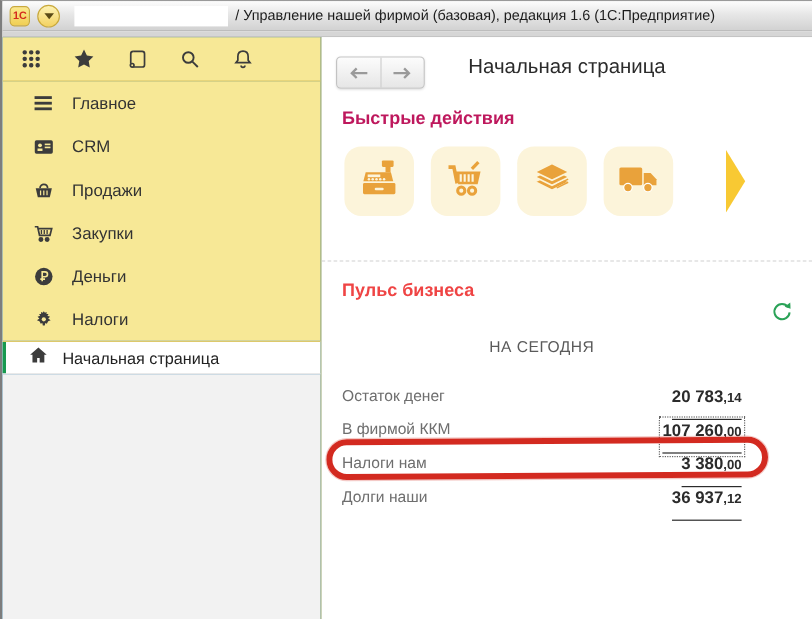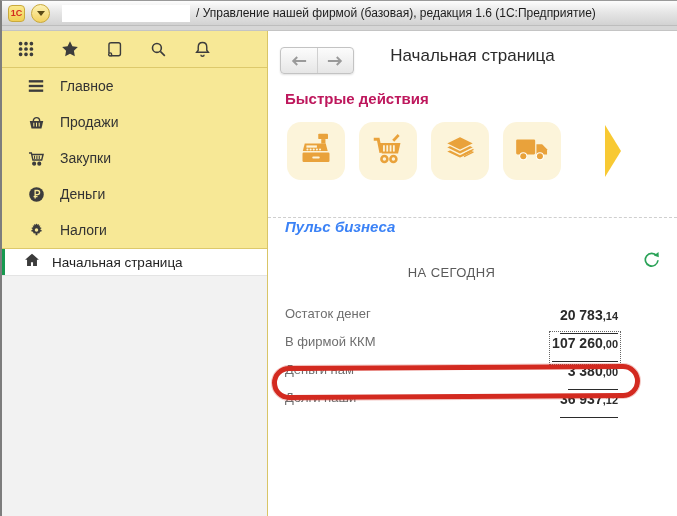--- a/index.html
+++ b/index.html
@@ -35,21 +35,21 @@
   .nav-btns { position:absolute; left:12px; top:16px; display:flex; width:74px; height:27px; border:1px solid #c3c3c3; border-radius:4px; background:linear-gradient(#fcfcfc,#e6e6e6); box-shadow:0 1px 2px rgba(0,0,0,.12); }
   .nav-btns .nb { flex:1; display:flex; align-items:center; justify-content:center; cursor:pointer; }
   .nav-btns .nb:first-child { border-right:1px solid #d0d0d0; }
   .page-title { text-align:center; padding-top:15px; font-size:17px; color:#2b2b2b; }
   .qa-heading { margin:24px 0 0 17px; font-size:15px; font-weight:bold; color:#be185d; }
   .tiles { display:flex; align-items:center; margin:15px 0 0 19px; gap:14px; }
   .tile { width:58px; height:58px; border-radius:14px; background:#fcf4da; display:flex; align-items:center; justify-content:center; cursor:pointer; }
   .more-arrow { margin-left:30px; cursor:pointer; display:flex; }
 
   .pulse { margin-top:37px; border-top:1px dashed #cfcfcf; position:relative; }
-  .pulse-heading { margin:0 0 0 17px; font-size:15px; font-weight:bold; color:#3b82f6;font-style:italic; }
+  .pulse-heading { margin:16px 0 0 17px; font-size:15px; font-weight:bold; color:#ef4444; }
   .refresh { position:absolute; right:16px; top:32px; cursor:pointer; }
   .period-block { margin:0 59px 0 17px; }
   .period-header { text-align:center; margin-top:30px; font-size:13px; color:#5a5a5a; letter-spacing:.4px; }
   .rows { margin-top:26px; }
   .row { height:28px; display:flex; justify-content:space-between; }
   .row-label { font-size:13px; color:#6e6e6e; }
   .row-value { font-weight:bold; color:#2b2b2b; border-bottom:1px solid #2b2b2b; white-space:nowrap; cursor:pointer; }
   .row-value .vi { font-size:14px; }
   .row-value .vf { font-size:11px; }
   .row-value.focused { outline:1px dotted #666; outline-offset:2px; }
@@ -129,20 +129,32 @@
                   <rect x="2" y="8.7" width="16" height="2.6"></rect>
                   <rect x="2" y="13.9" width="16" height="2.6"></rect>
                 </g>
               </svg>
             </span>
           <span class="mi-label">Главное</span>
         </div>
         <div class="menu-item">
           <span class="mi-icon">
               <svg width="19" height="19" viewBox="0 0 24 24">
+                <rect x="2.5" y="5" width="19" height="14" rx="1.8" fill="#3c3c3c"></rect>
+                <circle cx="8" cy="10.2" r="2" fill="#f7e896"></circle>
+                <rect x="5.4" y="13.6" width="5.2" height="2.6" fill="#f7e896"></rect>
+                <rect x="13" y="8.4" width="6" height="1.7" fill="#f7e896"></rect>
+                <rect x="13" y="11.6" width="6" height="1.7" fill="#f7e896"></rect>
+              </svg>
+            </span>
+          <span class="mi-label">CRM</span>
+        </div>
+        <div class="menu-item">
+          <span class="mi-icon">
+              <svg width="19" height="19" viewBox="0 0 24 24">
                 <path d="M8 10c0-5.5 8-5.5 8 0" fill="none" stroke="#3c3c3c" stroke-width="1.8"></path>
                 <path d="M3.5 10h17l-2.2 9.5H5.7z" fill="#3c3c3c"></path>
                 <g stroke="#f7e896" stroke-width="1.3">
                   <path d="M8.6 12.2v5"></path>
                   <path d="M12 12.2v5"></path>
                   <path d="M15.4 12.2v5"></path>
                 </g>
               </svg>
             </span>
           <span class="mi-label">Продажи</span>
@@ -295,21 +307,21 @@
           <div class="rows">
             <div class="row">
               <span class="row-label">Остаток денег</span>
               <span class="row-value"><span class="vi">20 783</span><span class="vf">,14</span></span>
             </div>
             <div class="row">
               <span class="row-label">В фирмой ККМ</span>
               <span class="row-value focused"><span class="vi">107 260</span><span class="vf">,00</span></span>
             </div>
             <div class="row">
-              <span class="row-label">Деньги нам</span>
+              <span class="row-label">Налоги нам</span>
               <span class="row-value"><span class="vi">3 380</span><span class="vf">,00</span></span>
             </div>
             <div class="row">
               <span class="row-label">Долги наши</span>
               <span class="row-value"><span class="vi">36 937</span><span class="vf">,12</span></span>
             </div>
           </div>
         </div>
 
       </section>

